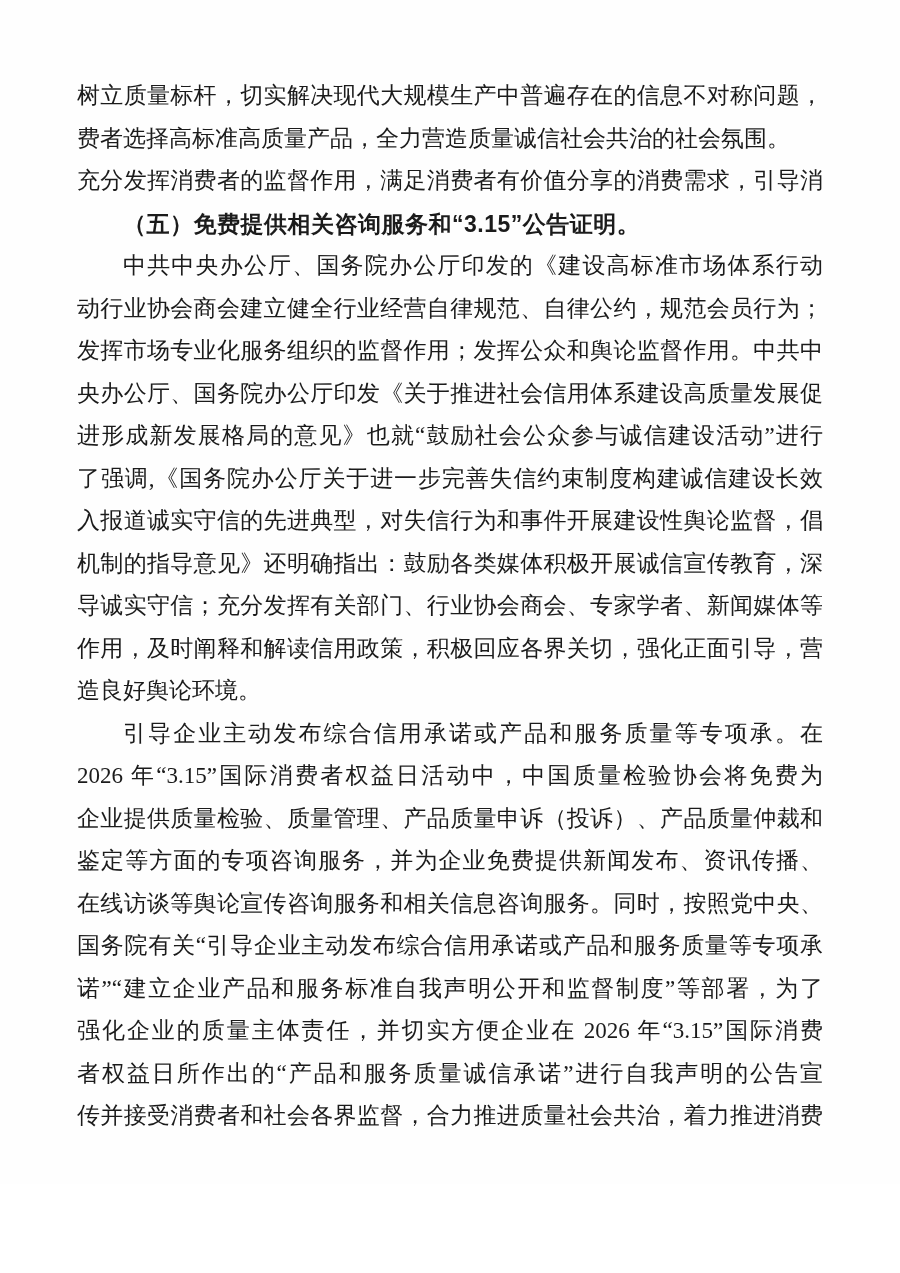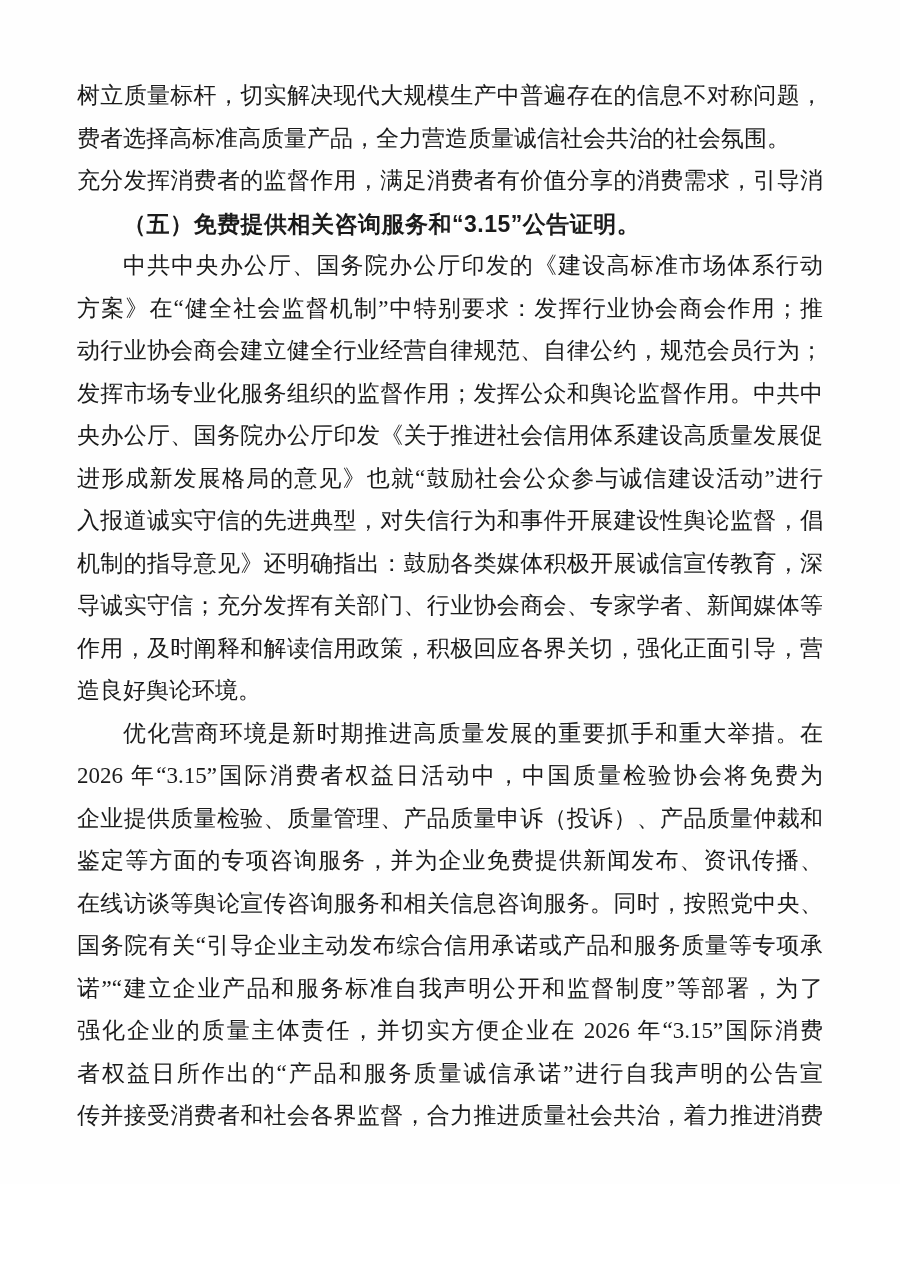--- a/index.html
+++ b/index.html
@@ -50,32 +50,32 @@
 <div class="page">
   <div class="content">
 
     <div class="line">树立质量标杆，切实解决现代大规模生产中普遍存在的信息不对称问题，</div>
     <div class="line end">费者选择高标准高质量产品，全力营造质量诚信社会共治的社会氛围。</div>
     <div class="line">充分发挥消费者的监督作用，满足消费者有价值分享的消费需求，引导消</div>
 
     <div class="line heading indent end">（五）免费提供相关咨询服务和“3.15”公告证明。</div>
 
     <div class="line indent">中共中央办公厅、国务院办公厅印发的《建设高标准市场体系行动</div>
-    <div class="line">方案》在“健全社会监督机制”中特别要求：发挥行业协会商会作用；推</div>
     <div class="line">动行业协会商会建立健全行业经营自律规范、自律公约，规范会员行为；</div>
     <div class="line">发挥市场专业化服务组织的监督作用；发挥公众和舆论监督作用。中共中</div>
     <div class="line">央办公厅、国务院办公厅印发《关于推进社会信用体系建设高质量发展促</div>
     <div class="line">进形成新发展格局的意见》也就“鼓励社会公众参与诚信建设活动”进行</div>
+    <div class="line">了强调,《国务院办公厅关于进一步完善失信约束制度构建诚信建设长效</div>
     <div class="line">入报道诚实守信的先进典型，对失信行为和事件开展建设性舆论监督，倡</div>
     <div class="line">机制的指导意见》还明确指出：鼓励各类媒体积极开展诚信宣传教育，深</div>
     <div class="line">导诚实守信；充分发挥有关部门、行业协会商会、专家学者、新闻媒体等</div>
     <div class="line">作用，及时阐释和解读信用政策，积极回应各界关切，强化正面引导，营</div>
     <div class="line end">造良好舆论环境。</div>
 
-    <div class="line indent">优化营商环境是新时期推进高质量发展的重要抓手和重大举措。在</div>
+    <div class="line indent">引导企业主动发布综合信用承诺或产品和服务质量等专项承。在</div>
     <div class="line">2026 年“3.15”国际消费者权益日活动中，中国质量检验协会将免费为</div>
     <div class="line">企业提供质量检验、质量管理、产品质量申诉（投诉）、产品质量仲裁和</div>
     <div class="line">鉴定等方面的专项咨询服务，并为企业免费提供新闻发布、资讯传播、</div>
     <div class="line">在线访谈等舆论宣传咨询服务和相关信息咨询服务。同时，按照党中央、</div>
     <div class="line">国务院有关“引导企业主动发布综合信用承诺或产品和服务质量等专项承</div>
     <div class="line">诺”“建立企业产品和服务标准自我声明公开和监督制度”等部署，为了</div>
     <div class="line">强化企业的质量主体责任，并切实方便企业在 2026 年“3.15”国际消费</div>
     <div class="line">者权益日所作出的“产品和服务质量诚信承诺”进行自我声明的公告宣</div>
     <div class="line">传并接受消费者和社会各界监督，合力推进质量社会共治，着力推进消费</div>
 

